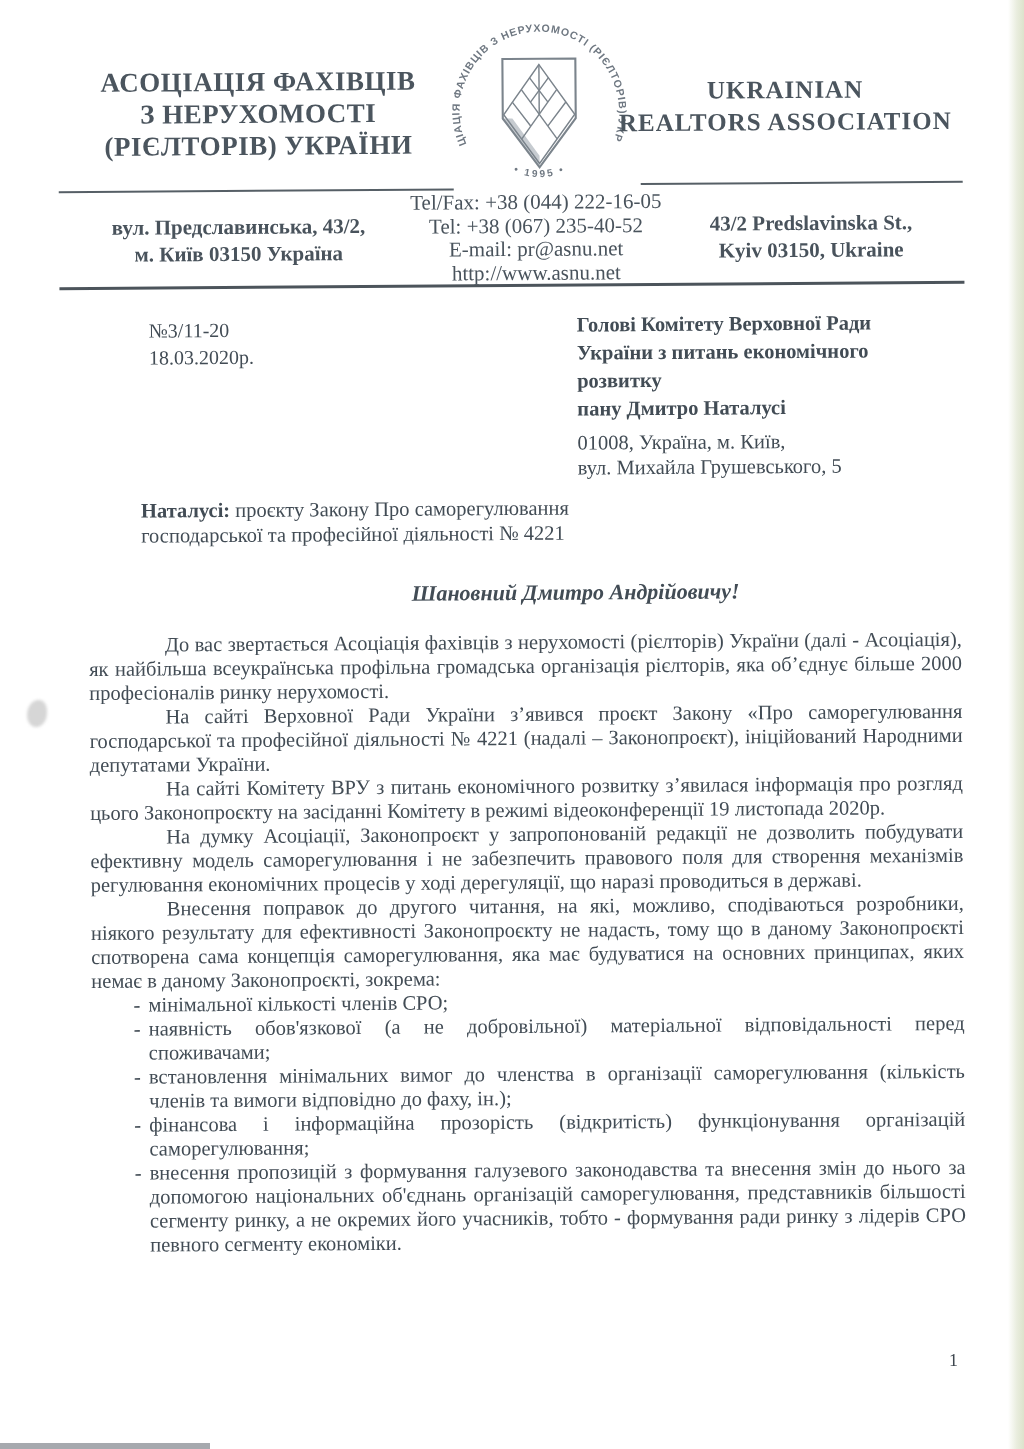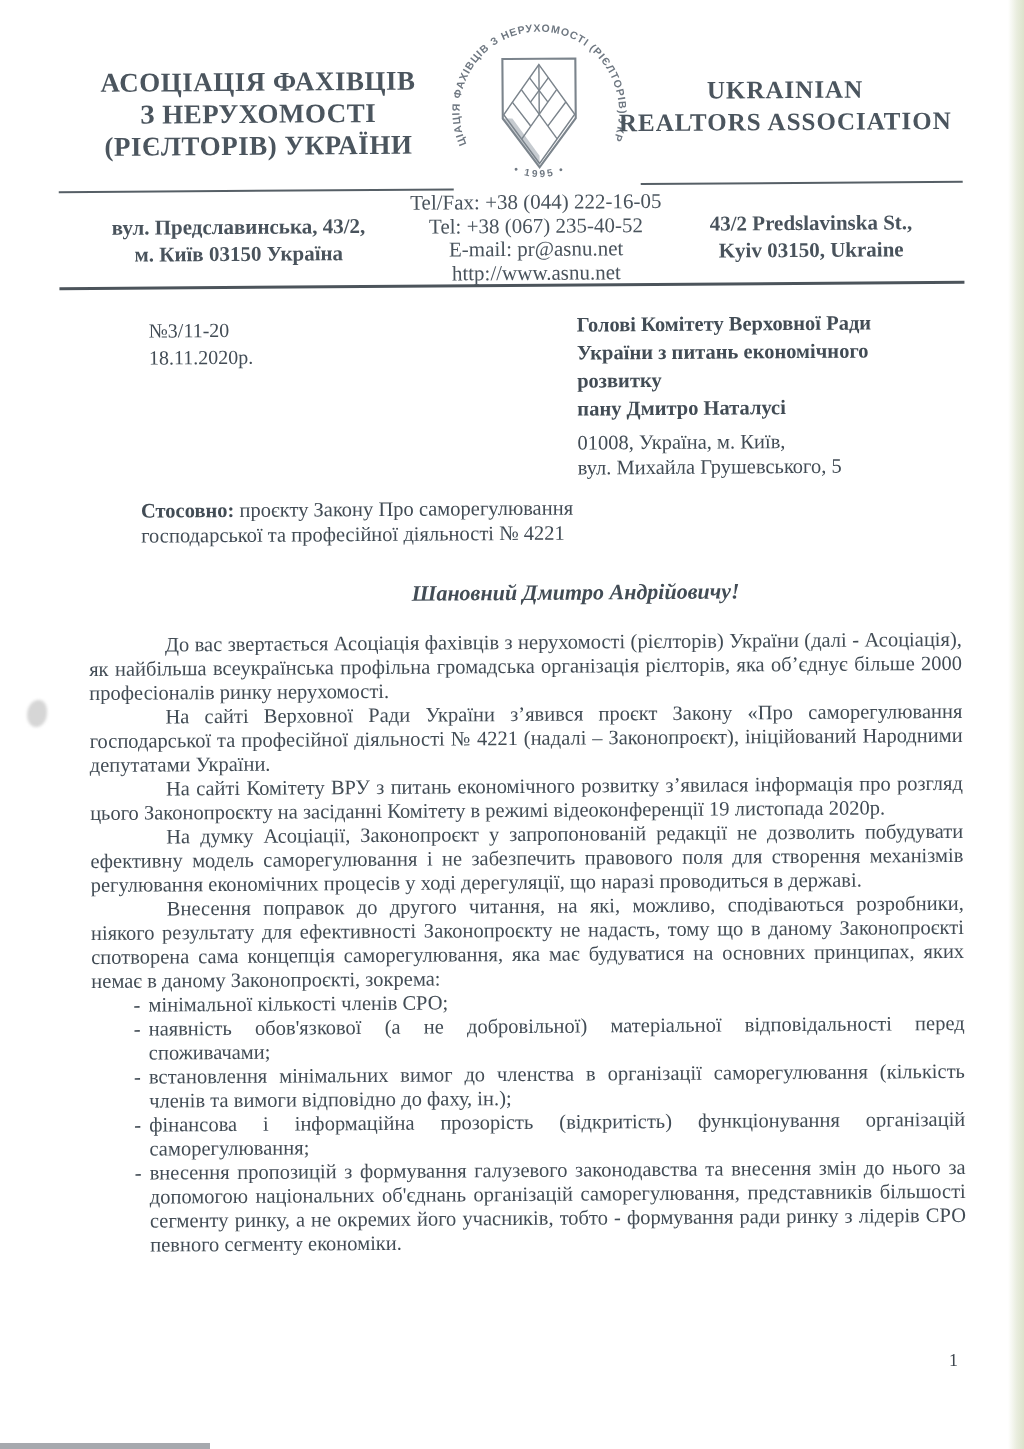--- a/index.html
+++ b/index.html
@@ -110,35 +110,35 @@
 
     <div class="addr-en">
       <div>43/2 Predslavinska St.,</div>
       <div>Kyiv 03150, Ukraine</div>
     </div>
 
     <div class="rule-thick"></div>
 
     <div class="ref">
       <div>№3/11-20</div>
-      <div>18.11.2020р.</div>
+      <div>18.03.2020р.</div>
     </div>
 
     <div class="addressee">
       <div class="bold">Голові Комітету Верховної Ради</div>
       <div class="bold">України з питань економічного</div>
       <div class="bold">розвитку</div>
       <div class="bold">пану Дмитро Наталусі</div>
       <div class="gap"></div>
       <div class="addr">01008, Україна, м. Київ,</div>
       <div class="addr">вул. Михайла Грушевського, 5</div>
     </div>
 
     <div class="subject">
-      <b>Стосовно:</b>
+      <b>Наталусі:</b>
       <span>проєкту Закону Про саморегулювання господарської та професійної діяльності № 4221</span>
     </div>
 
     <div class="salutation">Шановний Дмитро Андрійовичу!</div>
 
     <div class="body-text">
       <p>До вас звертається Асоціація фахівців з нерухомості (рієлторів) України (далі - Асоціація), як найбільша всеукраїнська профільна громадська організація рієлторів, яка об’єднує більше 2000 професіоналів ринку нерухомості.</p>
       <p>На сайті Верховної Ради України з’явився проєкт Закону «Про саморегулювання господарської та професійної діяльності № 4221 (надалі – Законопроєкт), ініційований Народними депутатами України.</p>
       <p>На сайті Комітету ВРУ з питань економічного розвитку з’явилася інформація про розгляд цього Законопроєкту на засіданні Комітету в режимі відеоконференції 19 листопада 2020р.</p>
       <p>На думку Асоціації, Законопроєкт у запропонованій редакції не дозволить побудувати ефективну модель саморегулювання і не забезпечить правового поля для створення механізмів регулювання економічних процесів у ході дерегуляції, що наразі проводиться в державі.</p>

